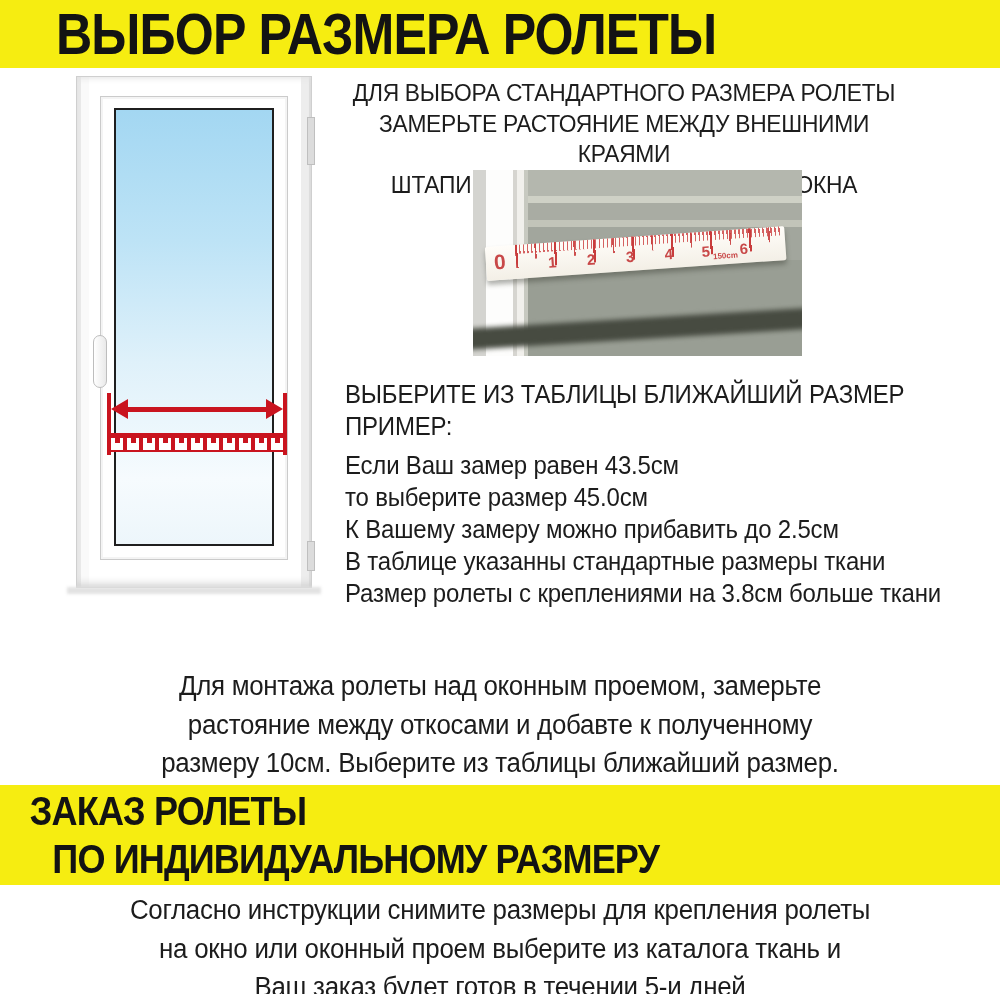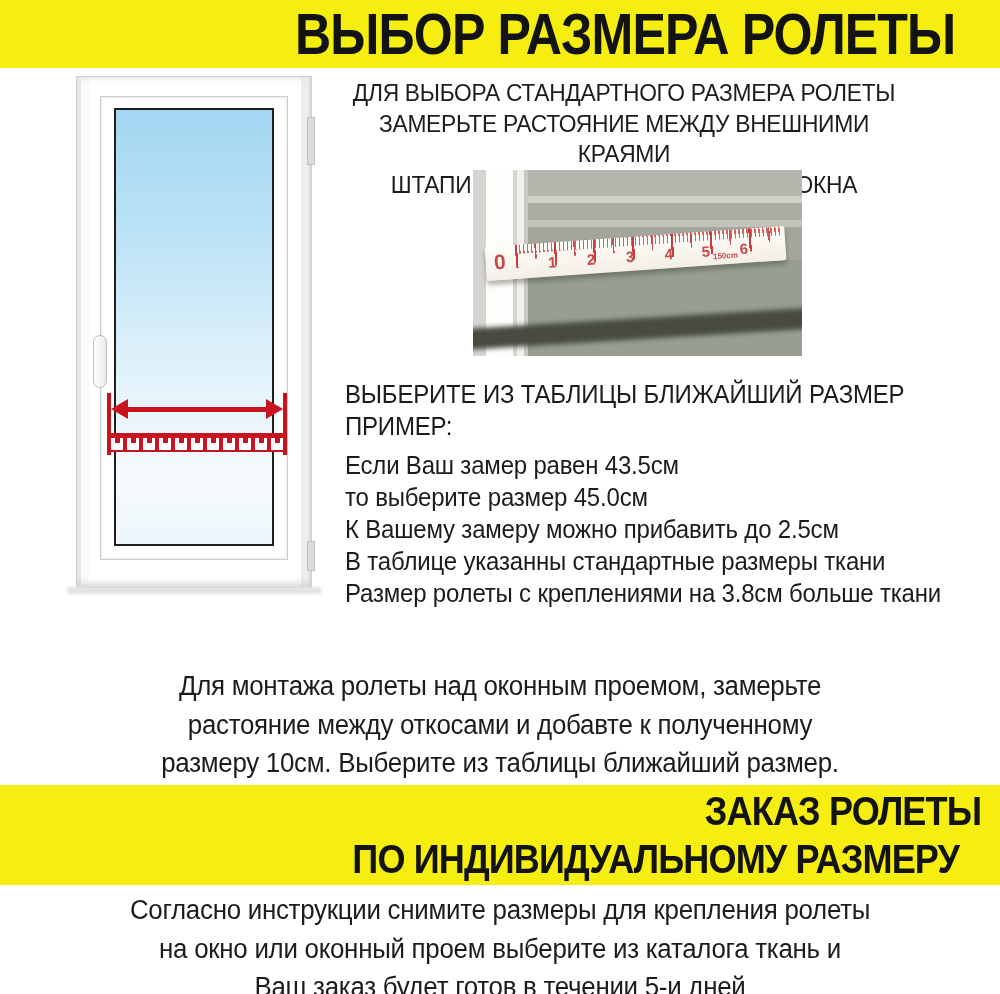--- a/index.html
+++ b/index.html
@@ -1,20 +1,20 @@
 <!DOCTYPE html>
 <html><head>
 <meta charset="utf-8">
 <style>
   * { margin:0; padding:0; box-sizing:border-box; }
   body { background:#fff; font-family:"Liberation Sans", sans-serif; }
   .page { position:relative; width:1000px; height:994px; background:#ffffff; overflow:hidden; color:#1c1c1c; }
 
   
-  .banner { position:absolute; left:0; width:1000px; background:#f6ed11; display:flex; flex-direction:column; align-items:flex-end; justify-content:center; }
+  .banner { position:absolute; left:0; width:1000px; background:#f6ed11; display:flex; flex-direction:column; align-items:flex-start; justify-content:center;padding-left:11px; }
   .banner .btxt { font-weight:700; color:#131313; white-space:nowrap; transform:scaleX(.88); letter-spacing:-1px; }
   .banner1 { top:0; height:68px; }
   .banner1 .btxt { font-size:57px; }
   .banner2 { top:605px; height:55px; }
   .banner2 .btxt { font-size:41px; }
   .banner3 { top:785px; height:100px; }
   .banner3 .btxt { font-size:41px; line-height:48px; }
 
   
   .window { position:absolute; left:76px; top:76px; width:236px; height:512px;

